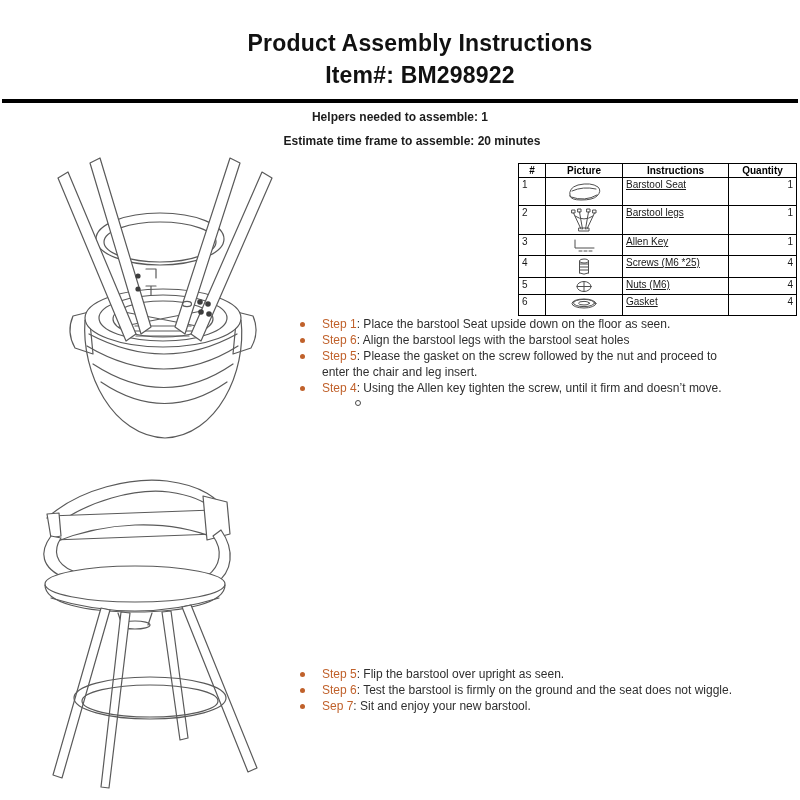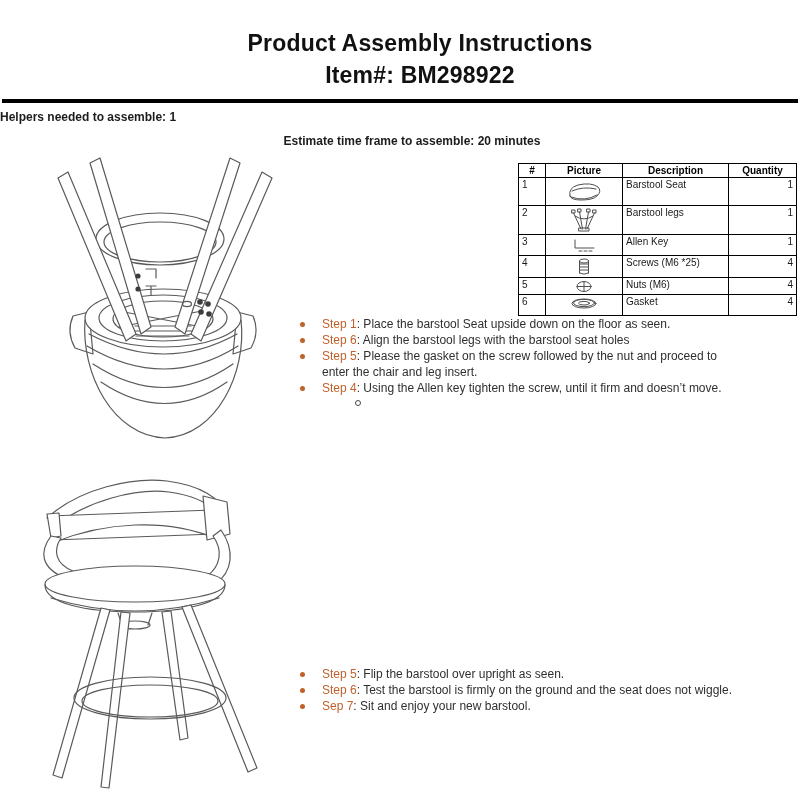--- a/index.html
+++ b/index.html
@@ -5,36 +5,36 @@
   * { margin:0; padding:0; box-sizing:border-box; }
   html,body { width:800px; height:800px; background:#ffffff; overflow:hidden;
     font-family:"Liberation Sans", sans-serif; color:#2f2f2f; }
   .page { position:relative; width:800px; height:800px; background:#fff; }
 
   
   .hdr { position:absolute; left:35px; top:28px; width:770px; text-align:center; }
   .hdr .title { font-size:23px; font-weight:bold; color:#111; letter-spacing:.2px; line-height:30px; }
   .hdr .item  { font-size:23px; font-weight:bold; color:#111; letter-spacing:.2px; line-height:30px; margin-top:2px; }
   .rule { position:absolute; left:2px; top:99px; width:796px; height:4px; background:#000; }
-  .meta1 { position:absolute; left:0; top:110px; width:800px; 
+  .meta1 { position:absolute; left:0; top:110px; width:800px; text-align:center;
     font-size:12px; font-weight:bold; color:#1c1c1c; }
   .meta2 { position:absolute; left:12px; top:134px; width:800px; text-align:center;
     font-size:12px; font-weight:bold; color:#1c1c1c; }
 
   
   .parts { position:absolute; left:518px; top:163px; border-collapse:collapse; table-layout:fixed; }
   .parts th, .parts td { border:1.4px solid #000; font-size:10px; vertical-align:top;
     padding:1px 3px; line-height:11px; overflow:hidden; }
   .parts th { font-weight:bold; text-align:center; color:#000; height:14px; vertical-align:middle; }
   .col-num  { width:27px; }
   .col-pic  { width:77px; }
   .col-desc { width:106px; }
   .col-qty  { width:68px; }
   .c-num  { text-align:left; color:#1a1a1a; }
-  .c-desc { text-align:left; color:#1a1a1a; }
+  .c-desc { text-align:left; color:#1a1a1a;text-decoration:underline; }
   .c-qty  { text-align:right; padding-right:7px; color:#1a1a1a; }
   .c-pic  { text-align:center; padding:0; }
   .r1 { height:24px; } .r2 { height:25px; } .r3 { height:19px; }
   .r4 { height:20px; } .r5 { height:17px; } .r6 { height:21px; }
   .pic-svg { display:inline-block; vertical-align:top; margin-top:1px; }
 
   
   .steps { position:absolute; left:293px; width:512px; list-style:none; }
   .steps-upper { top:316px; }
   .steps-lower { top:666px; }
@@ -108,21 +108,21 @@
     <colgroup>
         <col class="col-num">
         <col class="col-pic">
         <col class="col-desc">
         <col class="col-qty">
       </colgroup>
     <tbody>
         <tr>
       <th>#</th>
       <th>Picture</th>
-      <th>Description</th>
+      <th>Instructions</th>
       <th>Quantity</th>
     </tr>
     <tr class="r1">
       <td class="c-num">1</td>
       <td class="c-pic">
         <svg class="pic-svg" width="40" height="24" viewBox="0 0 40 24">
           <path class="mini" d="M6 16 Q4 8 14 5 Q27 2 34 7 Q38 11 33 16 Q29 20 17 20 Q7 20 6 16 Z"></path>
           <path class="mini" d="M8 11 Q19 6 32 9"></path>
               <path class="mini" d="M7 17 Q21 22 33 15"></path>
         </svg>

